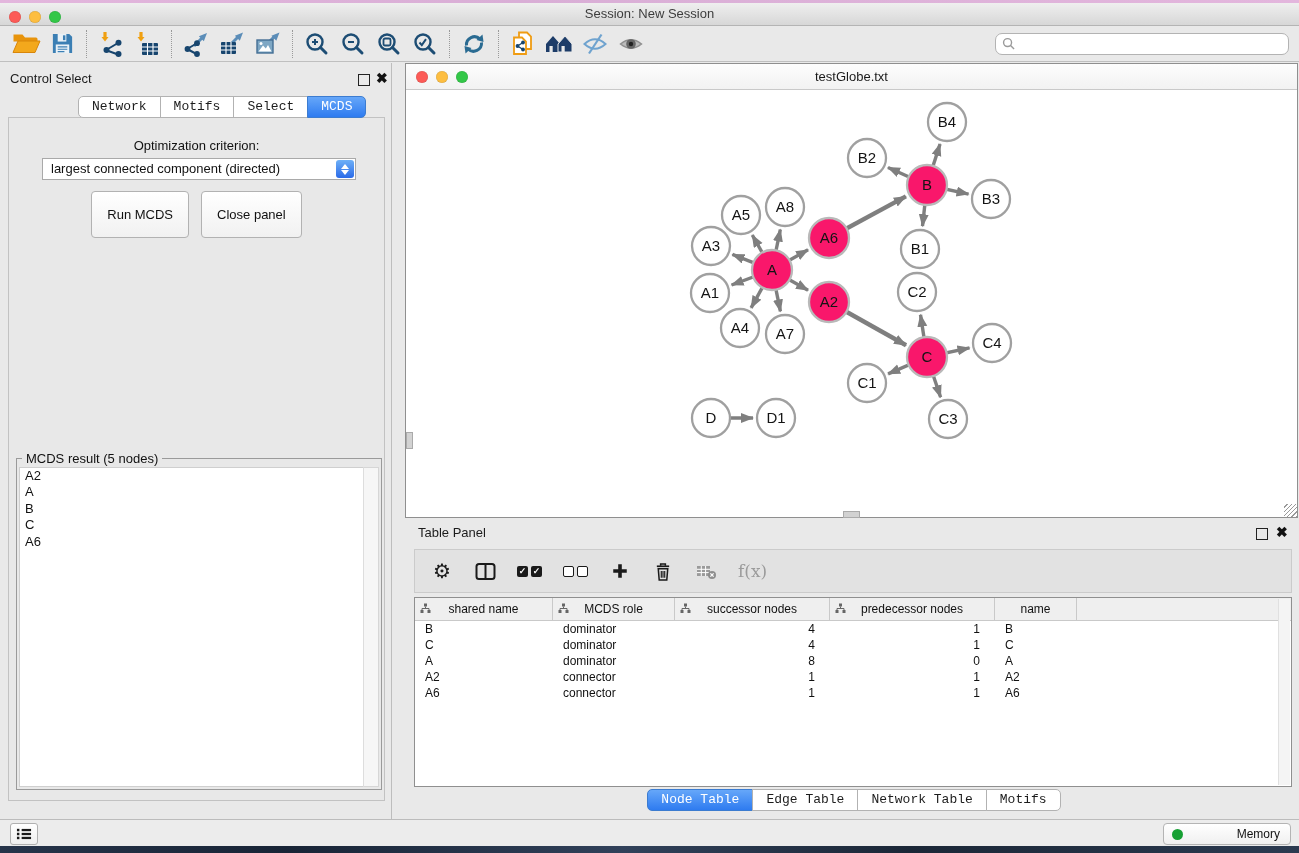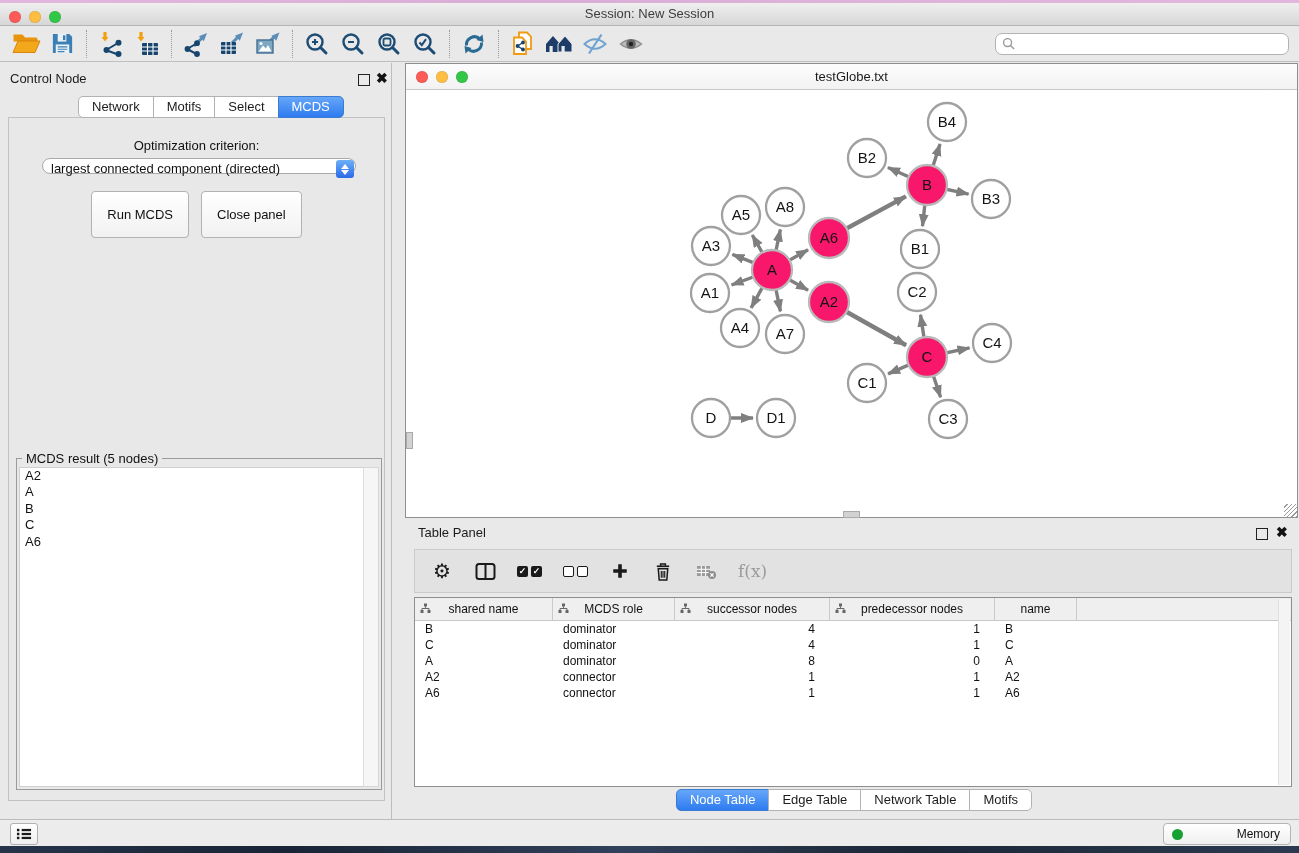--- a/index.html
+++ b/index.html
@@ -34,28 +34,28 @@
 
   
   #control-panel{left:0;top:63px;width:392px;height:756px;background:#e9e9e9;border-right:1px solid #bdbdbd;box-sizing:border-box;}
   #cp-title{left:10px;top:8px;font-size:13px;color:#1c1c1c;}
   .float-icon{width:10px;height:10px;border:1.5px solid #222;background:transparent;}
   .close-icon{font-size:14px;font-weight:bold;color:#111;line-height:10px;}
   #cp-float{left:358px;top:74px;}
   #cp-close{left:376px;top:73px;}
   .tabs{display:flex;}
   .tab{height:20px;line-height:20px;padding:0 13px;background:#fff;border:1px solid #b2b2b2;
-    font-size:13px;color:#1c1c1c;margin-left:-1px;cursor:default;}
+    font-size:13px;color:#1c1c1c;margin-left:-1px;cursor:default;font-family:Liberation Mono, monospace;}
   .tab:first-child{border-radius:5px 0 0 5px;margin-left:0;}
   .tab:last-child{border-radius:0 5px 5px 0;}
   .tab.sel{background:linear-gradient(#66a7f9,#2e7bf0);border-color:#3c7cd0;color:#fff;}
   #cp-tabs{left:78px;top:96px;z-index:3;}
   #cp-content{left:8px;top:117px;width:377px;height:684px;background:#e8e8e8;border:1px solid #c2c2c2;box-sizing:border-box;}
   #opt-label{left:0;top:20px;width:100%;text-align:center;font-size:13px;color:#111;}
-  #criterion{left:33px;top:40px;width:314px;height:16px;background:#fff;border:1px solid #a9a9a9;border-radius:8px;box-sizing:border-box;}
+  #criterion{left:33px;top:40px;width:314px;height:22px;background:#fff;border:1px solid #a9a9a9;border-radius:0;box-sizing:border-box;}
   #criterion .val{font-size:13px;line-height:20px;padding-left:8px;color:#111;white-space:nowrap;overflow:hidden;}
   #criterion .stepper{position:absolute;right:1px;top:1px;width:18px;height:18px;border-radius:3px;
     background:linear-gradient(#6eb0f7,#2a6ae8);display:flex;flex-direction:column;align-items:center;justify-content:center;gap:1px;}
   .arr-up{width:0;height:0;border-left:4px solid transparent;border-right:4px solid transparent;border-bottom:5px solid #fff;}
   .arr-dn{width:0;height:0;border-left:4px solid transparent;border-right:4px solid transparent;border-top:5px solid #fff;}
   #cp-buttons{left:0;top:73px;width:100%;display:flex;justify-content:center;gap:12px;}
   .mac-btn{height:21px;line-height:21px;padding:12px 15px;background:linear-gradient(#ffffff,#f1f1f1);
     border:1px solid #b2b2b2;border-radius:4px;font-size:13px;color:#111;cursor:default;}
   #result-box{left:7px;top:340px;width:364px;height:330px;border:1px solid #9a9a9a;}
   #result-legend{position:absolute;top:-8px;left:5px;background:#e8e8e8;padding:0 4px;font-size:13px;color:#111;}
@@ -261,21 +261,21 @@
   <div id="searchbox">
     <svg width="13" height="13" viewBox="0 0 14 14">
       <circle cx="6" cy="6" r="4.3" stroke="#9a9a9a" stroke-width="1.5" fill="none"></circle>
       <path d="M9.2 9.2 L13 13" stroke="#9a9a9a" stroke-width="1.5"></path>
     </svg>
     <input type="text" placeholder="" style="">
   </div>
 </div>
 
 <div class="abs" id="control-panel">
-  <div class="abs" id="cp-title">Control Node</div>
+  <div class="abs" id="cp-title">Control Select</div>
 </div>
 <div class="abs float-icon" id="cp-float"></div>
 <div class="abs close-icon" id="cp-close">✖</div>
 <div class="abs tabs" id="cp-tabs">
     <span class="tab">Network</span>
     <span class="tab">Motifs</span>
     <span class="tab">Select</span>
     <span class="tab sel">MCDS</span>
   </div>
 <div class="abs" id="cp-content">

